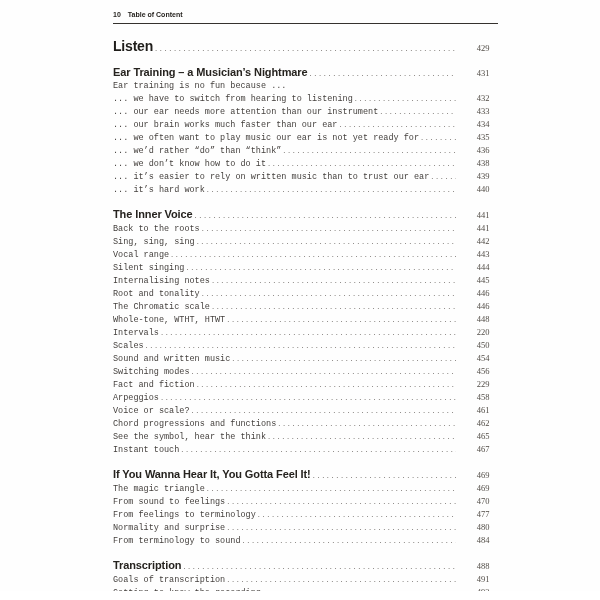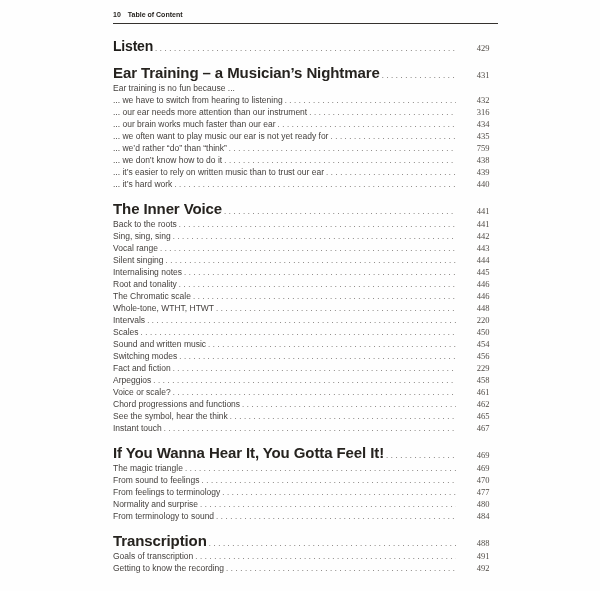--- a/index.html
+++ b/index.html
@@ -8,36 +8,36 @@
   .page{position:absolute;left:113px;top:11px;width:385px;}
 
   .pagehead{display:flex;align-items:baseline;padding-bottom:4px;
             border-bottom:1.4px solid #35322e;
             font-family:"Liberation Sans", sans-serif;font-weight:bold;
             font-size:7px;line-height:8px;color:#26231f;}
   .pagehead .folio{margin-right:7px;}
 
   .row{display:flex;align-items:baseline;line-height:12px;}
   .lbl{white-space:nowrap;flex:0 0 auto;
-       font-family:Liberation Sans, sans-serif;font-size:8.5px;color:#433f3c;}
+       font-family:Liberation Mono, monospace;font-size:8.5px;color:#433f3c;}
   .dots{flex:1 1 auto;min-width:0;overflow:hidden;white-space:nowrap;
         margin-left:2px;font-family:"Liberation Serif", serif;
         font-size:8.5px;letter-spacing:2.6px;color:#55504b;}
   .dots::after{content:"..............................................................................................................................";}
   .pg{flex:0 0 auto;min-width:14px;text-align:center;margin-left:20px;margin-right:8px;
       font-family:"Liberation Serif", serif;font-size:8.5px;color:#514c46;}
 
   .row.listen{margin-top:14px;line-height:16px;}
   .row.listen .lbl{font-family:"Liberation Sans", sans-serif;font-weight:bold;
                    font-size:14px;letter-spacing:-0.2px;color:#1f1d1a;}
 
   .row.heading{margin-top:12px;line-height:13px;}
   #sections section:first-child .row.heading{margin-top:10px;}
   .row.heading .lbl{font-family:"Liberation Sans", sans-serif;font-weight:bold;
-                    font-size:15px;letter-spacing:-0.1px;color:#26231f;}
+                    font-size:11px;letter-spacing:-0.1px;color:#26231f;}
 </style>
 </head>
 <body>
 
 <div class="canvas">
   <div class="page">
 
     <div class="pagehead">
       <span class="folio">10</span>
       <span class="ptitle">Table of Content</span>
@@ -60,36 +60,36 @@
             <span class="lbl">Ear training is no fun because ...</span>
           </div>
           <div class="row entry">
             <span class="lbl">... we have to switch from hearing to listening</span>
             <span class="dots"></span>
             <span class="pg">432</span>
           </div>
           <div class="row entry">
             <span class="lbl">... our ear needs more attention than our instrument</span>
             <span class="dots"></span>
-            <span class="pg">316</span>
+            <span class="pg">433</span>
           </div>
           <div class="row entry">
             <span class="lbl">... our brain works much faster than our ear</span>
             <span class="dots"></span>
             <span class="pg">434</span>
           </div>
           <div class="row entry">
             <span class="lbl">... we often want to play music our ear is not yet ready for</span>
             <span class="dots"></span>
             <span class="pg">435</span>
           </div>
           <div class="row entry">
             <span class="lbl">... we’d rather “do” than “think”</span>
             <span class="dots"></span>
-            <span class="pg">759</span>
+            <span class="pg">436</span>
           </div>
           <div class="row entry">
             <span class="lbl">... we don’t know how to do it</span>
             <span class="dots"></span>
             <span class="pg">438</span>
           </div>
           <div class="row entry">
             <span class="lbl">... it’s easier to rely on written music than to trust our ear</span>
             <span class="dots"></span>
             <span class="pg">439</span>

